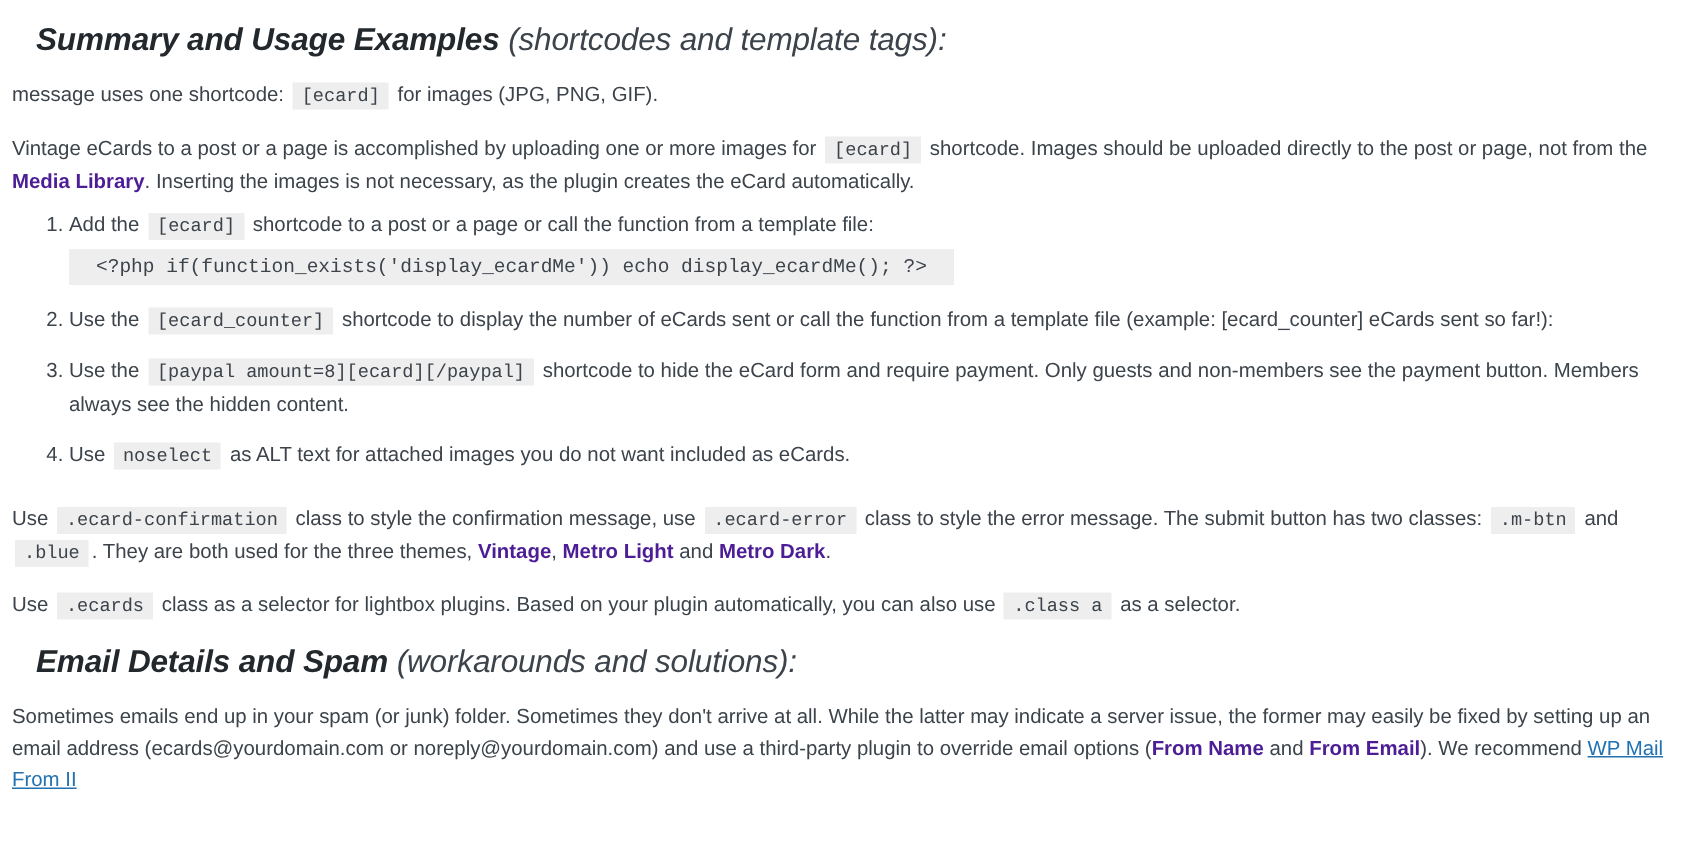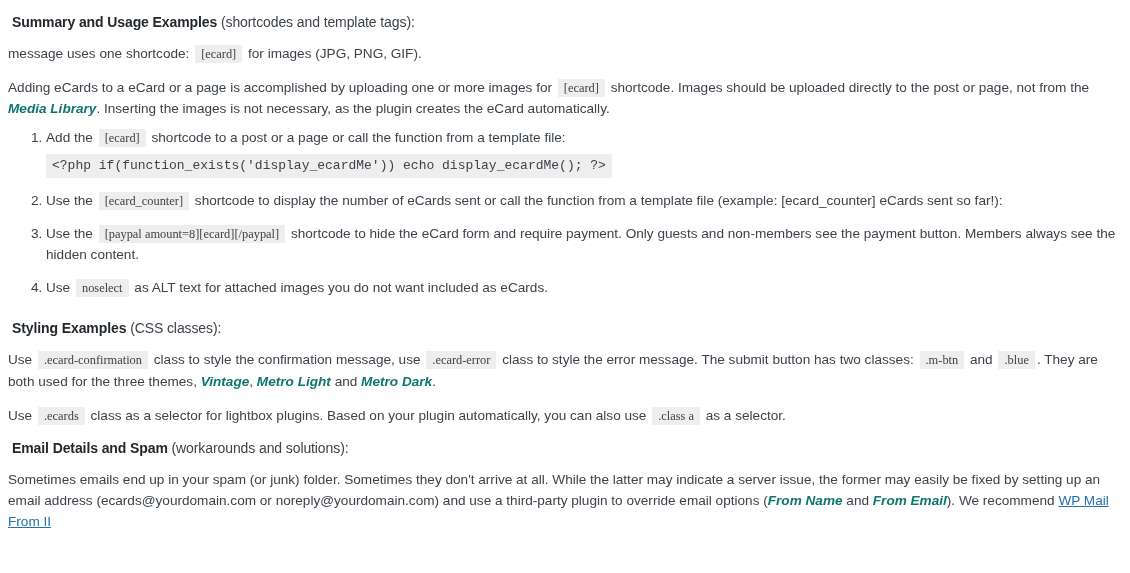--- a/index.html
+++ b/index.html
@@ -15,27 +15,28 @@
     line-height: 1.55;
     color: #32373c;
     overflow: hidden;
   }
   .page {
     padding: 4px 10px 0 8px;
     box-sizing: border-box;
     width: 1130px;
   }
   h2.section-heading {
-    font-size: 14px;
+    font-size: 21px;
     font-weight: 700;
     color: #23282d;
-    margin: 0 0 0 4px;
+    margin: 0 0 0 16px;
     padding: 9px 0 2px 0;
     line-height: 1.35;
     letter-spacing: -0.1px;
+    font-style: italic;
   }
   h2.section-heading .sub {
     font-weight: 400;
     color: #3c434a;
   }
   p.para {
     margin: 0;
     padding: 9px 0 4px 0;
     color: #3c434a;
   }
@@ -44,73 +45,71 @@
     padding: 0 0 0 38px;
     list-style-position: outside;
     list-style-type: decimal;
   }
   ol.steps > li {
     margin: 0 0 0 0;
     padding: 0 0 12px 0;
     color: #3c434a;
   }
   code.inline {
-    font-family: Liberation Serif, serif;
+    font-family: Liberation Mono, monospace;
     background: #eeeeee;
     color: #3c434a;
     font-size: 12.4px;
     padding: 2px 6px;
     margin: 0 2px;
     border-radius: 0;
     white-space: pre;
   }
   code.block {
     display: inline-block;
     font-family: "Liberation Mono", monospace;
     background: #eeeeee;
     color: #3c434a;
     font-size: 13px;
-    padding: 2px 6px;
+    padding: 2px 18px;
     margin: 3px 0 0 0;
     white-space: pre;
   }
   .codeline {
     display: block;
     margin-top: 2px;
   }
   strong.b {
     font-weight: 700;
-    color: #0f766e;
-    font-style: italic;
+    color: #4c1d95;
   }
   a.link {
     color: #2271b1;
     text-decoration: underline;
     cursor: pointer;
   }
 </style>
 </head>
 <body>
 
 <div class="page">
 
   <h2 class="section-heading"><span>Summary and Usage Examples</span><span class="sub"> (shortcodes and template tags):</span></h2>
 
   <p class="para"><span>message uses one shortcode:</span> <code class="inline">[ecard]</code> <span>for images (JPG, PNG, GIF).</span></p>
 
-  <p class="para"><span>Adding eCards to a eCard or a page is accomplished by uploading one or more images for</span> <code class="inline">[ecard]</code> <span>shortcode. Images should be uploaded directly to the post or page, not from the</span> <strong class="b">Media Library</strong><span>. Inserting the images is not necessary, as the plugin creates the eCard automatically.</span></p>
+  <p class="para"><span>Vintage eCards to a post or a page is accomplished by uploading one or more images for</span> <code class="inline">[ecard]</code> <span>shortcode. Images should be uploaded directly to the post or page, not from the</span> <strong class="b">Media Library</strong><span>. Inserting the images is not necessary, as the plugin creates the eCard automatically.</span></p>
 
   <ol class="steps">
     <li><span>Add the</span> <code class="inline">[ecard]</code> <span>shortcode to a post or a page or call the function from a template file:</span><span class="codeline"><code class="block">&lt;?php if(function_exists('display_ecardMe')) echo display_ecardMe(); ?&gt;</code></span></li>
     <li><span>Use the</span> <code class="inline">[ecard_counter]</code> <span>shortcode to display the number of eCards sent or call the function from a template file (example: [ecard_counter] eCards sent so far!):</span></li>
     <li><span>Use the</span> <code class="inline">[paypal amount=8][ecard][/paypal]</code> <span>shortcode to hide the eCard form and require payment. Only guests and non-members see the payment button. Members always see the hidden content.</span></li>
     <li><span>Use</span> <code class="inline">noselect</code> <span>as ALT text for attached images you do not want included as eCards.</span></li>
   </ol>
 
-  <h2 class="section-heading"><span>Styling Examples</span><span class="sub"> (CSS classes):</span></h2>
 
   <p class="para"><span>Use</span> <code class="inline">.ecard-confirmation</code> <span>class to style the confirmation message, use</span> <code class="inline">.ecard-error</code> <span>class to style the error message. The submit button has two classes:</span> <code class="inline">.m-btn</code> <span>and</span> <code class="inline">.blue</code><span>. They are both used for the three themes,</span> <strong class="b">Vintage</strong><span>,</span> <strong class="b">Metro Light</strong> <span>and</span> <strong class="b">Metro Dark</strong><span>.</span></p>
 
   <p class="para"><span>Use</span> <code class="inline">.ecards</code> <span>class as a selector for lightbox plugins. Based on your plugin automatically, you can also use</span> <code class="inline">.class a</code> <span>as a selector.</span></p>
 
   <h2 class="section-heading"><span>Email Details and Spam</span><span class="sub"> (workarounds and solutions):</span></h2>
 
   <p class="para"><span>Sometimes emails end up in your spam (or junk) folder. Sometimes they don't arrive at all. While the latter may indicate a server issue, the former may easily be fixed by setting up an email address (ecards@yourdomain.com or noreply@yourdomain.com) and use a third-party plugin to override email options (</span><strong class="b">From Name</strong> <span>and</span> <strong class="b">From Email</strong><span>). We recommend</span> <a class="link" href="#">WP Mail From II</a>   </p>
 
 </div>

